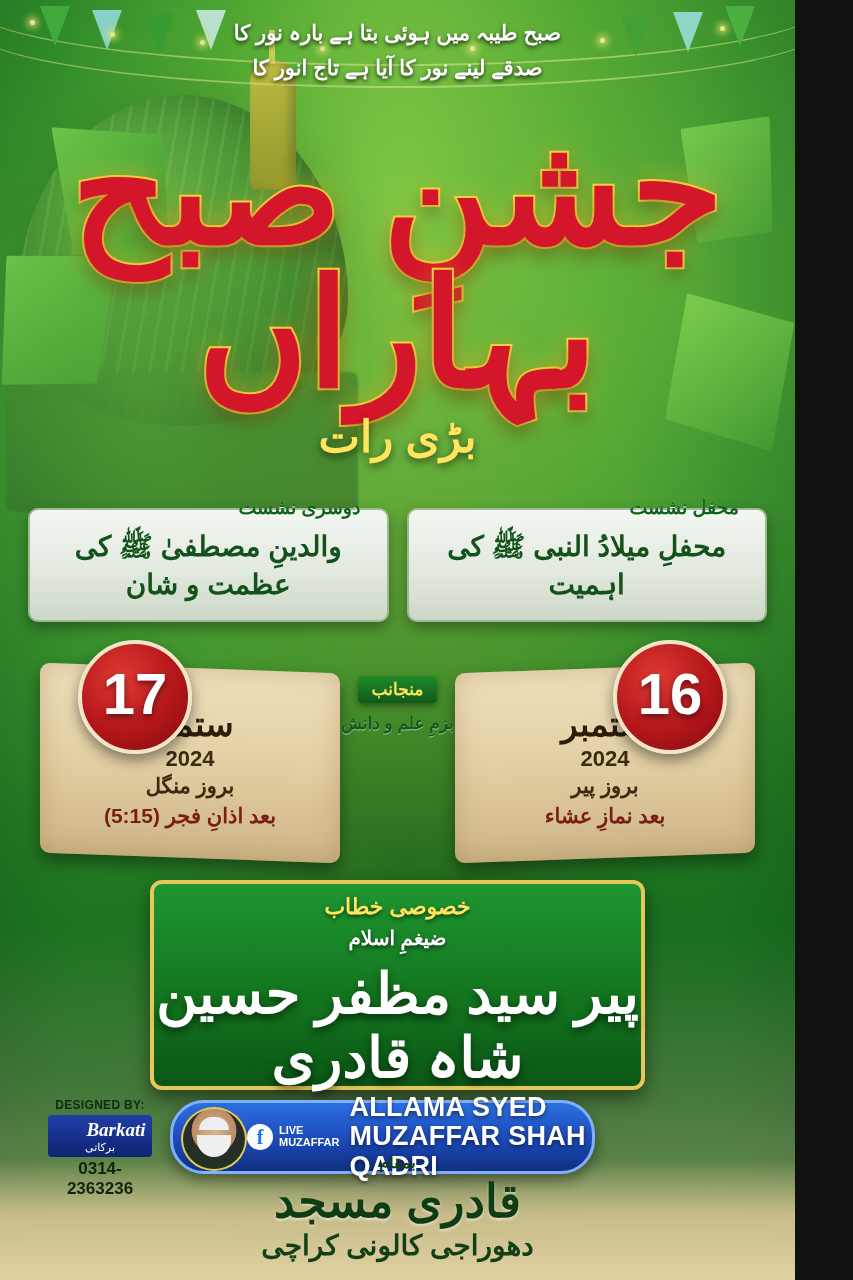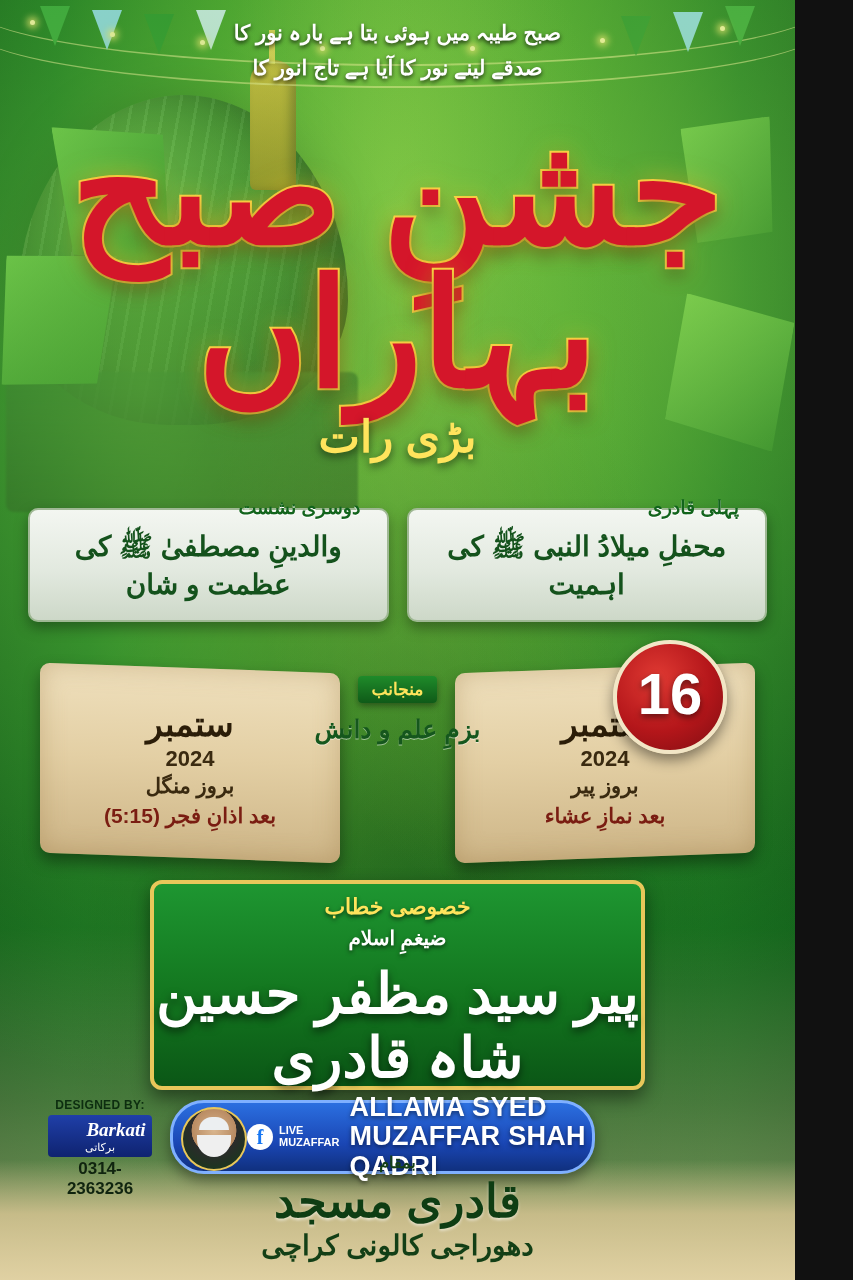--- a/index.html
+++ b/index.html
@@ -292,21 +292,21 @@
     background: linear-gradient(to bottom, #1f8b2a, #0f5a18);
     color: #ffe45c;
     font-size: 17px;
     font-weight: bold;
     padding: 3px 14px;
     border-radius: 4px;
     box-shadow: 0 3px 7px rgba(0,0,0,.4);
   }
   .midlabel .mid-text {
     margin-top: 10px;
-    font-size: 25px;
+    font-size: 17px;
     font-weight: bold;
     color: #15571d;
     line-height: 1.3;
     text-shadow: 0 1px 0 rgba(255,255,255,.5);
   }
 
   
   .speaker-panel {
     position: absolute;
     left: 150px;
@@ -527,21 +527,21 @@
     <div>صدقے لینے نور کا آیا ہے تاج انور کا</div>
   </div>
 
   <div class="title-wrap">
     <div class="title-main">جشنِ صبح بہاراں</div>
     <div class="title-sub">بڑی رات</div>
   </div>
 
   <div class="sessions">
     <div class="session">
-      <div class="session-label">پہلی قادری</div>
+      <div class="session-label">محفل نشست</div>
       <div class="session-text">محفلِ میلادُ النبی ﷺ کی اہمیت</div>
     </div>
     <div class="session">
       <div class="session-label">دوسری نشست</div>
       <div class="session-text">والدینِ مصطفیٰ ﷺ کی عظمت و شان</div>
     </div>
   </div>
 
   <div class="dates">
 
@@ -556,20 +556,21 @@
     <div class="daybadge right">16</div>
 
     <div class="scroll left">
       <div class="scroll-inner">
         <div class="scroll-month">ستمبر</div>
         <div class="scroll-year">2024</div>
         <div class="scroll-day">بروز منگل</div>
         <div class="scroll-time">بعد اذانِ فجر (5:15)</div>
       </div>
     </div>
+    <div class="daybadge left">17</div>
 
     <div class="midlabel">
       <div class="tag">منجانب</div>
       <div class="mid-text">بزمِ علم و دانش</div>
     </div>
   </div>
 
   <div class="speaker-panel">
     <div class="speaker-kicker">خصوصی خطاب</div>
     <div class="speaker-title">ضیغمِ اسلام</div>

